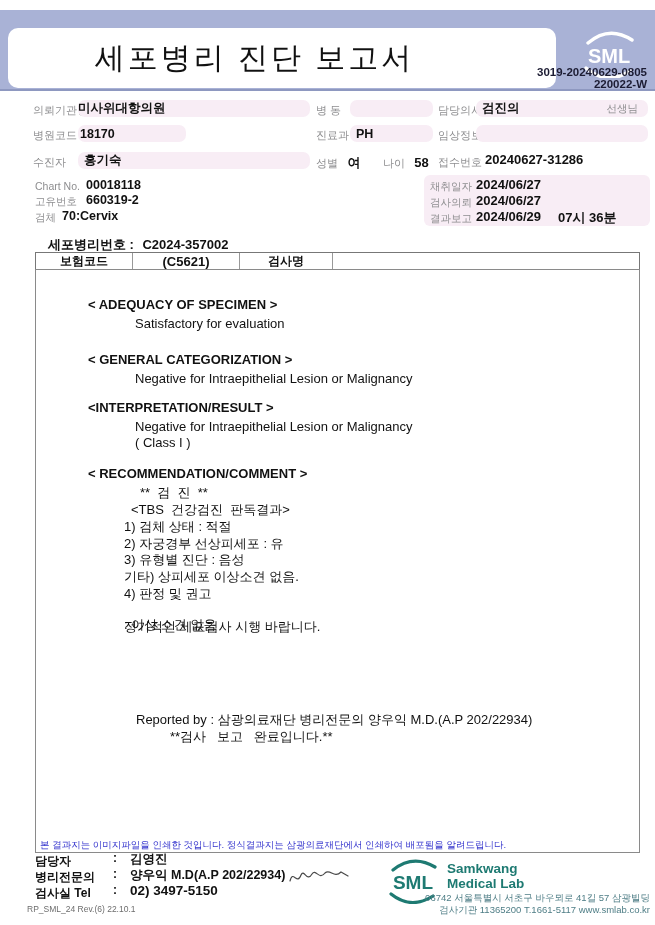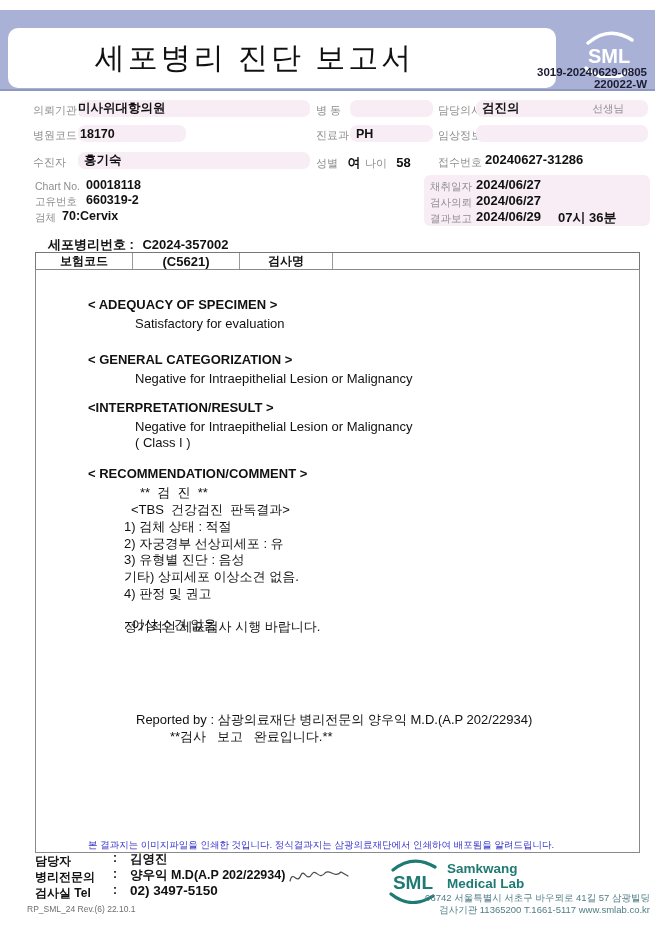--- a/index.html
+++ b/index.html
@@ -17,21 +17,21 @@
   .val{font-weight:bold;font-size:12.5px;white-space:pre;}
   .v13{font-weight:bold;font-size:13px;white-space:pre;}
   .bh{font-weight:bold;font-size:13px;white-space:pre;}
   .body13{font-size:13px;white-space:pre;}
   .pinkblock{background:#f8edf5;border-radius:6px;}
   .tbl{left:35px;top:252px;width:603px;height:17px;border:1px solid #777;display:flex;background:#fff;}
   .tbl .c{border-right:1px solid #999;display:flex;align-items:center;justify-content:center;
           font-weight:bold;font-size:12px;white-space:nowrap;}
   .tbl .c4{flex:1;border-right:none;font-size:13px;}
   .box{left:35px;top:269px;width:603px;height:582px;border:1px solid #8a8a8a;background:#fff;}
-  .notice{left:40px;top:839px;font-size:9.5px;color:#3434cd;white-space:nowrap;margin-left:48px;}
+  .notice{left:40px;top:839px;font-size:9.5px;color:#3434cd;white-space:nowrap;}
   .frow-l{font-weight:bold;font-size:12px;white-space:nowrap;}
   .frow-v{font-weight:bold;font-size:12.5px;white-space:pre;}
   .formno{left:27px;top:904px;font-size:8.5px;color:#6d6d6d;white-space:nowrap;text-align:right;}
   .labname{font-size:13.5px;font-weight:600;color:#1e7a72;line-height:15px;white-space:nowrap;}
   .addr{font-size:9.5px;color:#4f7e86;white-space:nowrap;}
 </style>
 </head>
 <body>
 
 <div class="abs band"></div>
@@ -52,21 +52,21 @@
 <div class="abs pill" style="left:78px;top:100px;width:232px">
   <span class="val" style="margin-left:0">미사위대항의원</span>
 </div>
 <span class="abs lbl" style="left:316px;top:103px">병 동</span>
 <div class="abs pill" style="left:350px;top:100px;width:83px">
   <span class="val" style="margin-left:6px"></span>
 </div>
 <span class="abs lbl" style="left:438px;top:103px">담당의사</span>
 <div class="abs pill" style="left:476px;top:100px;width:172px">
   <span class="val" style="margin-left:6px;flex:1">검진의</span>
-  <span class="lblsm" style="margin-right:24px">선생님</span>
+  <span class="lblsm" style="margin-right:10px">선생님</span>
 </div>
 
 <span class="abs lbl" style="left:33px;top:128px">병원코드</span>
 <div class="abs pill" style="left:78px;top:125px;width:108px">
   <span class="val" style="margin-left:2px">18170</span>
 </div>
 <span class="abs lbl" style="left:316px;top:128px">진료과</span>
 <div class="abs pill" style="left:350px;top:125px;width:83px">
   <span class="val" style="margin-left:6px">PH</span>
 </div>
@@ -75,21 +75,21 @@
   <span class="val" style="margin-left:6px"></span>
 </div>
 
 <span class="abs lbl" style="left:33px;top:155px">수진자</span>
 <div class="abs pill" style="left:78px;top:152px;width:232px">
   <span class="val" style="margin-left:6px">홍기숙</span>
 </div>
 <div class="abs" style="left:316px;top:153px;white-space:nowrap">
   <span class="lbl">성별</span>
   <span class="v13" style="margin-left:5px">여</span>
-  <span class="lbl" style="margin-left:0">나이</span>
+  <span class="lbl" style="margin-left:18px">나이</span>
   <span class="v13" style="margin-left:5px">58</span>
 </div>
 <span class="abs lbl" style="left:438px;top:155px">접수번호</span>
 <span class="abs v13" style="left:485px;top:152px">20240627-31286</span>
 
 <span class="abs lblsm" style="left:35px;top:180px">Chart No.</span>
 <span class="abs val" style="left:86px;top:178px">00018118</span>
 <span class="abs lblsm" style="left:35px;top:195px">고유번호</span>
 <span class="abs val" style="left:86px;top:193px">660319-2</span>
 <span class="abs lblsm" style="left:35px;top:211px">검체</span>

